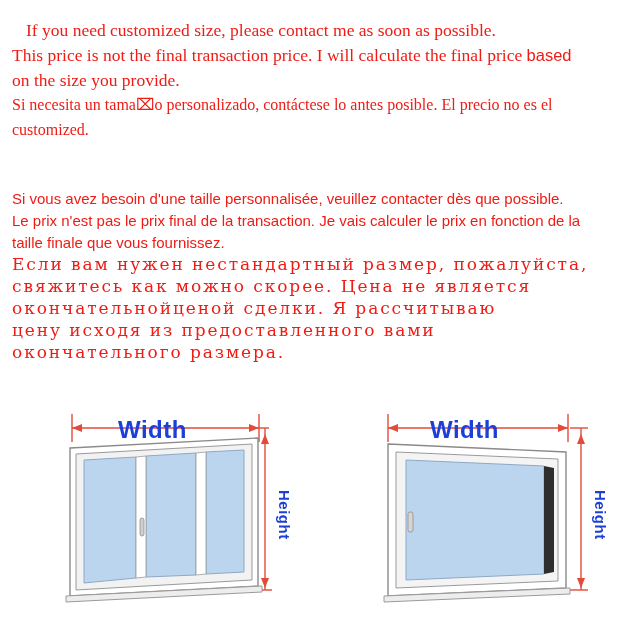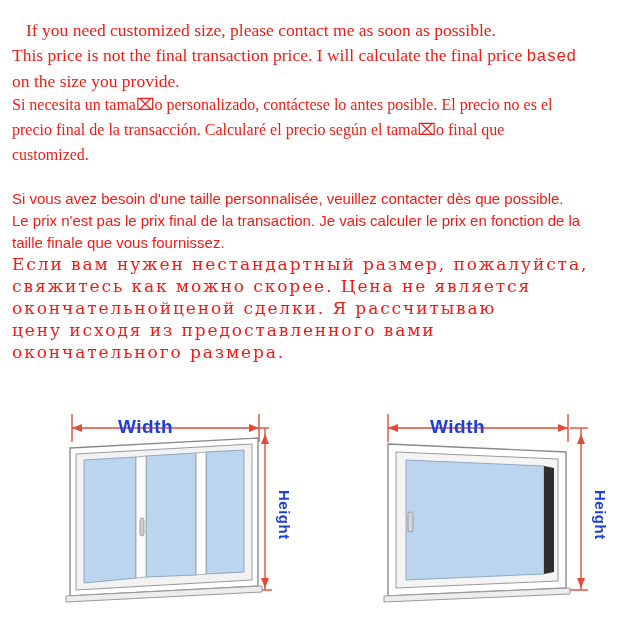--- a/index.html
+++ b/index.html
@@ -33,21 +33,21 @@
     top: 18px;
     font-family: "Liberation Serif", serif;
     font-size: 17.5px;
     line-height: 25px;
     color: #ef1b14;
     font-weight: 400;
   }
   .en-block .ln { display: block; white-space: pre; }
   .en-line-1 { text-indent: 14px; }
   .en-based {
-    font-family: Liberation Mono, monospace;
+    font-family: Liberation Sans, sans-serif;
     font-size: 16.5px;
   }
 
   .es-block {
     top: 92px;
     font-size: 16px;
     line-height: 25px;
     color: #ef1b14;
   }
   .es-block .ln { display: block; }
@@ -77,21 +77,21 @@
     position: absolute;
     bottom: 0;
   }
   .diagram-left { left: 14px; width: 300px; height: 230px; top: 400px; }
   .diagram-right { left: 330px; width: 300px; height: 230px; top: 400px; }
 
   .label-width {
     position: absolute;
     font-family: "Liberation Sans", sans-serif;
     font-weight: bold;
-    font-size: 19px;
+    font-size: 24px;
     color: #1b3fd8;
     letter-spacing: 0.5px;
   }
   .label-height {
     position: absolute;
     font-family: "Liberation Sans", sans-serif;
     font-weight: bold;
     font-size: 15px;
     color: #1b3fd8;
     writing-mode: vertical-rl;
@@ -105,21 +105,20 @@
 <div class="page">
 
   <div class="block en-block">
     <span class="ln en-line-1">If you need customized size, please contact me as soon as possible.</span>
     <span class="ln"><span>This price is not the final transaction price. I will calculate the final price </span><span class="en-based">based</span></span>
     <span class="ln">on the size you provide.</span>
   </div>
 
   <div class="block es-block">
     <span class="ln">Si necesita un tama⌧o personalizado, contáctese lo antes posible. El precio no es el</span>
-    <span class="ln">precio final de la transacción. Calcularé el precio según el tama⌧o final que</span>
     <span class="ln">customized.</span>
   </div>
 
   <div class="block fr-block">
     <span class="ln">Si vous avez besoin d'une taille personnalisée, veuillez contacter dès que possible.</span>
     <span class="ln">Le prix n'est pas le prix final de la transaction. Je vais calculer le prix en fonction de la</span>
     <span class="ln">taille finale que vous fournissez.</span>
   </div>
 
   <div class="block ru-block">

